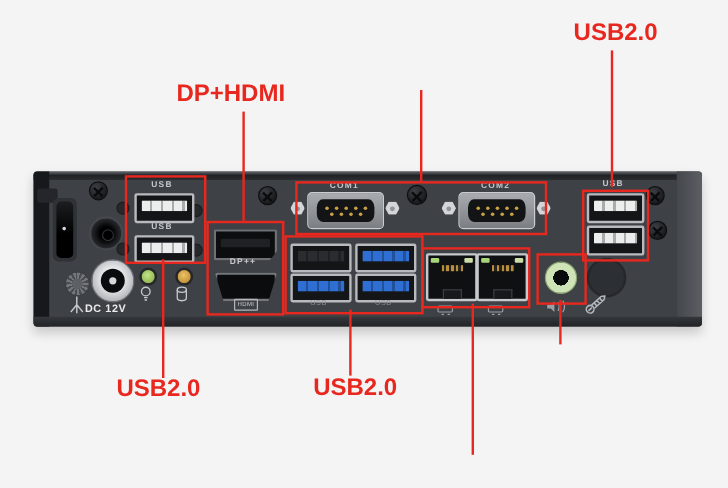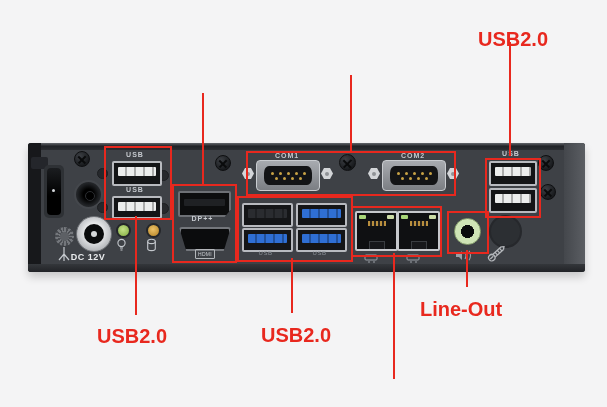--- a/index.html
+++ b/index.html
@@ -97,21 +97,21 @@
 
   
   .audio-jack{position:absolute;left:454px;top:218px;width:25px;height:25px;z-index:2;border-radius:50%;
     background:radial-gradient(circle,#0a0b0c 0 36%,#cfe4b6 37% 100%);border:1px solid #8ba371;}
   .hole{position:absolute;left:489px;top:215px;width:29px;height:29px;z-index:2;border-radius:50%;
     background:#2c2f33;border:2px solid #26282c;}
 
   
   .hlbox{position:absolute;border:2px solid #e8281e;z-index:5;}
   .leader{position:absolute;width:2px;background:#e8281e;z-index:5;}
-  .callout{position:absolute;color:#e8281e;font-size:20px;font-weight:600;z-index:6;white-space:nowrap;margin-top:12px;}
+  .callout{position:absolute;color:#e8281e;font-size:20px;font-weight:600;z-index:6;white-space:nowrap;}
   .callout.center{text-align:center;}
 </style>
 </head>
 <body>
 
 <div class="scene">
 
   <div class="chassis">
     <div class="chassis-top"></div>
     <div class="chassis-left"></div>
@@ -278,20 +278,20 @@
   <div class="hlbox" style="left:485px;top:158px;width:52px;height:56px"></div>
 
   <div class="leader" style="left:202px;top:93px;height:91px"></div>
   <div class="leader" style="left:350px;top:75px;height:76px"></div>
   <div class="leader" style="left:509px;top:42px;height:114px"></div>
   <div class="leader" style="left:135px;top:216px;height:99px"></div>
   <div class="leader" style="left:291px;top:258px;height:55px"></div>
   <div class="leader" style="left:393px;top:253px;height:126px"></div>
   <div class="leader" style="left:466px;top:250px;height:37px"></div>
 
+  <div class="callout" style="left:147px;top:67px">DP+HDMI</div>
   <div class="callout" style="left:478px;top:16px">USB2.0</div>
   <div class="callout" style="left:97px;top:313px">USB2.0</div>
   <div class="callout center" style="left:228px;top:312px;width:136px;line-height:22px;white-space:normal">
     <span>USB2.0</span><br>
   </div>
-  <div class="callout" style="left:420px;top:286px">Line-Out</div>
 
 </div>
 
 </body></html>

